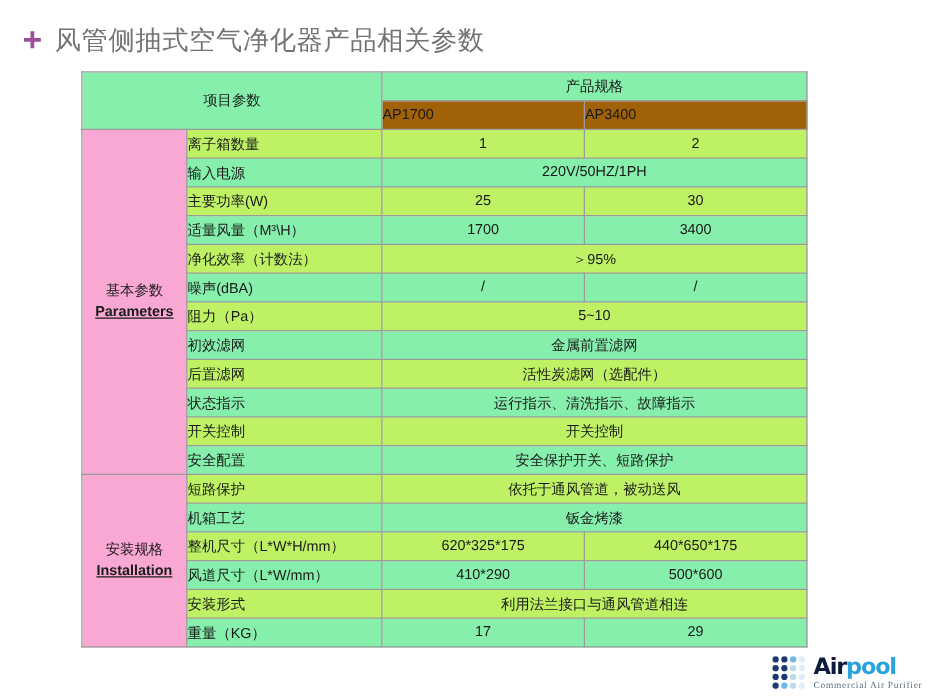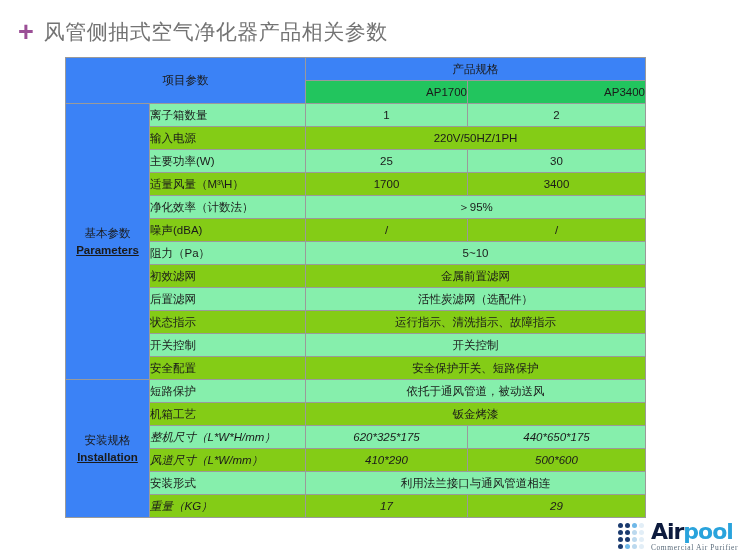--- a/index.html
+++ b/index.html
@@ -60,60 +60,60 @@
   }
 
   
   .col-sec   { width: 84px; }
   .col-param { width: 156px; }
   .col-a     { width: 162px; }
   .col-b     { width: 178px; }
 
   
   .hdr {
-    background: #3b82f6;
+    background: #86efac;
     color: #ffffff;
     text-align: center;
     border: 1px solid #ffffff;
     font-size: 13px;
   }
   .hdr-model {
-    background: #22c55e;
+    background: #a16207;
     color: #ffffff;
-    text-align: right;
+    text-align: left;
     border: 1px solid #ffffff;
     font-size: 11.5px;
   }
 
   
   .sec-label {
-    background: #3b82f6;
+    background: #f9a8d4;
     color: #ffffff;
     text-align: center;
     vertical-align: middle;
     border: 1px solid #ffffff;
     line-height: 1.45;
     font-size: 12px;
   }
   .sec-label .cn { display: block; }
   .sec-label .en { display: block; font-weight: bold; text-decoration: underline; }
 
   
   .pname {
     text-align: left;
     padding-left: 22px;
     white-space: nowrap;
   }
   .val {
     text-align: center;
   }
-  .row-white td.pname, .row-white td.val { background: #86efac; }
-  .row-gray  td.pname, .row-gray  td.val { background: #84cc16; }
-
-  .tall { height: 30px; font-style: italic; }
+  .row-white td.pname, .row-white td.val { background: #bef264; }
+  .row-gray  td.pname, .row-gray  td.val { background: #86efac; }
+
+  .tall { height: 30px; }
 
   
   .logo {
     position: absolute;
     right: 12px;
     bottom: 8px;
     display: flex;
     align-items: center;
     gap: 7px;
   }
@@ -127,21 +127,21 @@
     width: 5px; height: 5px;
     border-radius: 50%;
     background: #1b3b6f;
     display: block;
   }
   .logo-dots i.lt { background: #6fb8e8; }
   .logo-dots i.pale { background: #bcd9ee; }
   .logo-dots i.faint { background: #e2eef7; }
   .logo-text { line-height: 1; }
   .logo-word {
-    font-size: 22px;
+    font-size: 18px;
     font-weight: bold;
     letter-spacing: -1px;
     font-family: "DejaVu Sans", sans-serif;
   }
   .logo-word .air  { color: #0d1b3e; }
   .logo-word .pool { color: #29A3DC; }
   .logo-tag {
     font-size: 7.5px;
     color: #5a6b7a;
     letter-spacing: 0.6px;

